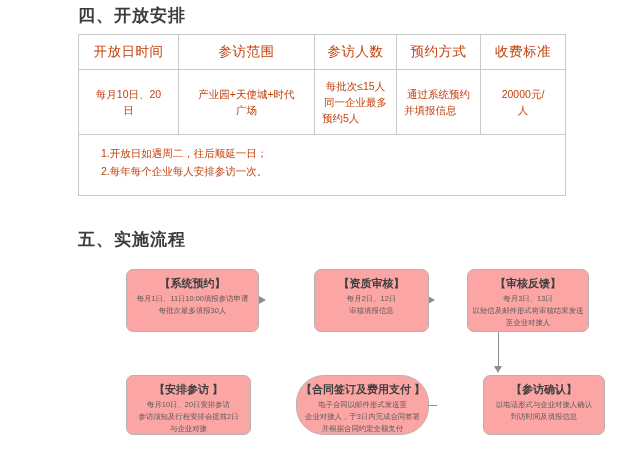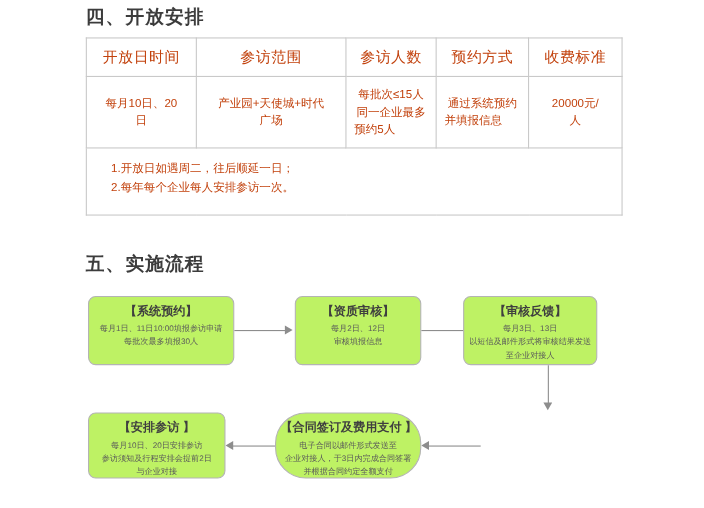--- a/index.html
+++ b/index.html
@@ -83,24 +83,25 @@
     left: 0;
     top: 258px;
     width: 640px;
     height: 196px;
   }
   .node {
     position: absolute;
     box-sizing: border-box;
     border: 1px solid #b4b4b4;
     border-radius: 7px;
-    background: #bef264;
+    background: #fca5a5;
     text-align: center;
     padding: 6px 4px 5px 4px;
     overflow: hidden;
+    margin-left: 46px;
   }
   .node-title {
     font-size: 11px;
     font-weight: bold;
     color: #3f3f3f;
     line-height: 1.35;
     white-space: nowrap;
   }
   .node-body {
     font-size: 7.4px;
@@ -223,20 +224,27 @@
 
   <div class="node" id="node-3">
     <div class="node-title">【审核反馈】</div>
     <div class="node-body">
       <div>每月3日、13日</div>
       <div>以短信及邮件形式将审核结果发送</div>
       <div>至企业对接人</div>
     </div>
   </div>
 
+  <div class="node" id="node-4">
+    <div class="node-title">【参访确认】</div>
+    <div class="node-body">
+      <div>以电话形式与企业对接人确认</div>
+      <div>到访时间及填报信息</div>
+    </div>
+  </div>
 
   <div class="node" id="node-5">
     <div class="node-title">【合同签订及费用支付 】</div>
     <div class="node-body">
       <div>电子合同以邮件形式发送至</div>
       <div>企业对接人，于3日内完成合同签署</div>
       <div>并根据合同约定全额支付</div>
     </div>
   </div>
 

